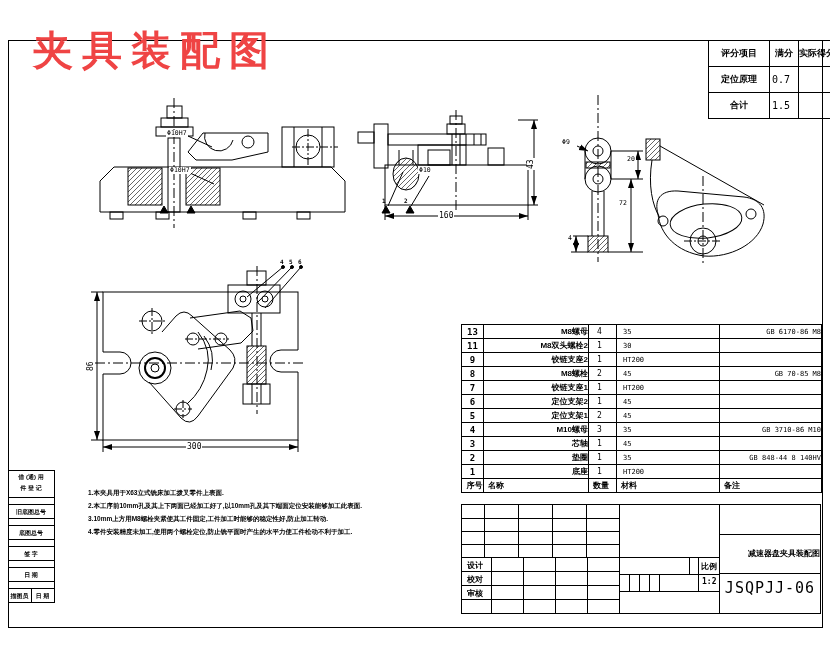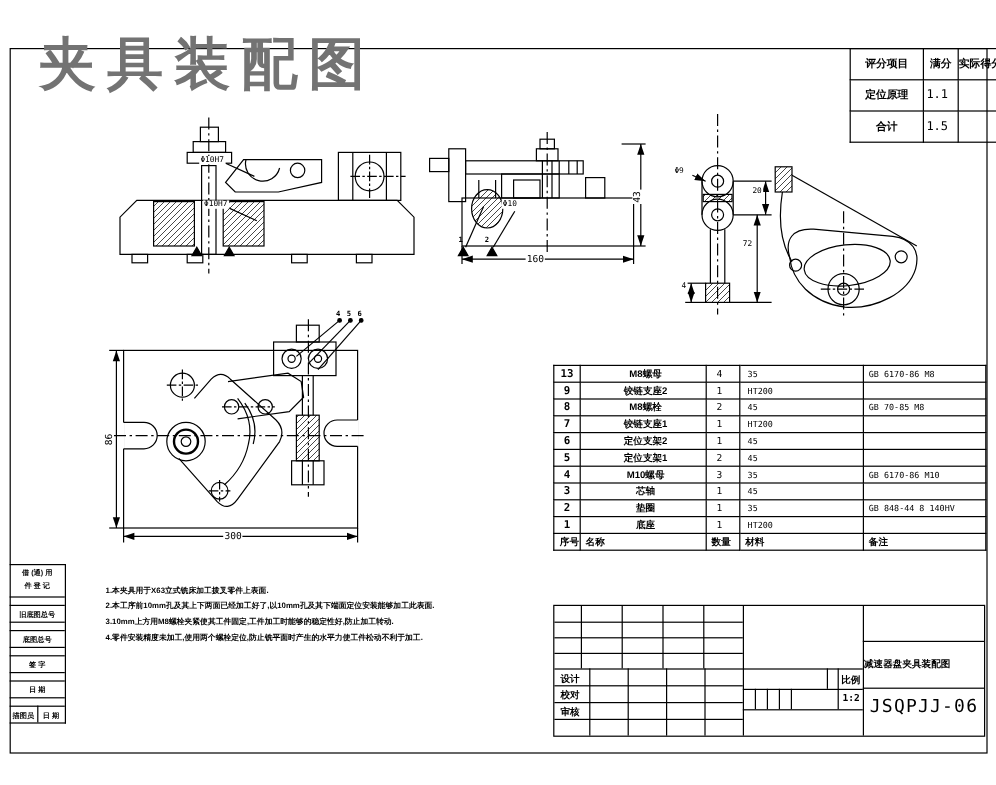--- a/index.html
+++ b/index.html
@@ -2,46 +2,46 @@
 <html><head>
 <meta charset="utf-8">
 <style>
   html,body{margin:0;padding:0;background:#fff}
   body{width:830px;height:654px;position:relative;overflow:hidden;
        font-family:"Liberation Sans",sans-serif;color:#000}
   .abs{position:absolute}
   .hl{position:absolute;background:#000;height:1px}
   .vl{position:absolute;background:#000;width:1px}
   #frame{position:absolute;left:8px;top:40px;width:813px;height:586px;border:1px solid #000}
-  #main-title{position:absolute;left:33px;top:30px;font-size:47px;font-weight:bold;
-      color:#737373;letter-spacing:9px;font-family:"DejaVu Serif",serif;white-space:nowrap;line-height:1}
+  #main-title{position:absolute;left:33px;top:30px;font-size:40px;font-weight:bold;
+      color:#ef4444;letter-spacing:9px;font-family:"DejaVu Serif",serif;white-space:nowrap;line-height:1}
   table{border-collapse:collapse;table-layout:fixed}
   td{border:1px solid #000;padding:0;overflow:hidden;white-space:nowrap;vertical-align:middle}
   
   #score-table{left:708px;top:40px}
   #score-table table{width:125px}
   #score-table td{height:25px;text-align:center;font-weight:bold;font-size:9px}
   #score-table td.val{font-family:"DejaVu Sans Mono",monospace;font-weight:normal;
       font-size:10px;text-align:left;padding-left:2px}
   
-  #bom{left:461px;top:304px}
+  #bom{left:461px;top:324px}
   #bom table{width:360px}
   #bom td{height:13px;font-size:8px}
   #bom td.no{font-family:"DejaVu Sans Mono",monospace;font-weight:bold;font-size:9px;text-align:center}
-  #bom td.nm{font-weight:bold;text-align:center;padding-left:4px}
+  #bom td.nm{font-weight:bold;text-align:right;padding-left:4px}
   #bom td.qt{font-family:"DejaVu Sans Mono",monospace;text-align:left;padding-left:8px}
   #bom td.mt{font-family:"DejaVu Sans Mono",monospace;font-size:7px;text-align:left;padding-left:6px}
-  #bom td.rk{font-family:"DejaVu Sans Mono",monospace;font-size:7px;text-align:left;padding-left:4px}
+  #bom td.rk{font-family:"DejaVu Sans Mono",monospace;font-size:7px;text-align:right;padding-left:4px}
   #bom td.hd{font-weight:bold;font-size:8px;text-align:left;padding-left:4px}
   
   #title-block{left:461px;top:504px;width:358px;height:108px;border:1px solid #000}
   .tb-label{position:absolute;font-weight:bold;font-size:8px;white-space:nowrap}
   #drawing-number{position:absolute;left:258px;top:74px;width:100px;text-align:center;
       font-family:"DejaVu Sans Mono",monospace;font-size:15px;letter-spacing:1px}
-  #drawing-title{position:absolute;left:258px;top:43px;width:100px;text-align:left;
+  #drawing-title{position:absolute;left:258px;top:43px;width:100px;text-align:right;
       font-weight:bold;font-size:8px}
   
   #side-table{left:8px;top:470px;width:46px;height:131px;border:1px solid #000;border-left:none}
   .st{position:absolute;width:46px;text-align:center;font-size:6px;font-weight:bold;white-space:nowrap}
   
   #notes{left:88px;top:486px;width:372px}
   #notes div{font-size:6.5px;font-weight:bold;line-height:13px;white-space:nowrap}
   
   .dim{position:absolute;font-family:"DejaVu Sans Mono",monospace;font-size:8px;
        line-height:8px;background:#fff;padding:0 1px;white-space:nowrap}
@@ -253,21 +253,21 @@
         <col style="width:35px">
       </colgroup>
     <tbody>
       <tr>
         <td>评分项目</td>
         <td>满分</td>
         <td>实际得分</td>
       </tr>
       <tr>
           <td>定位原理</td>
-          <td class="val">1.1</td>
+          <td class="val">0.7</td>
           <td class="val"></td>
         </tr>
         <tr>
           <td>合计</td>
           <td class="val">1.5</td>
           <td class="val"></td>
         </tr>
     </tbody>
   </table>
 </div>
@@ -283,20 +283,27 @@
     </colgroup>
     <tbody>
       <tr>
           <td class="no">13</td>
           <td class="nm">M8螺母</td>
           <td class="qt">4</td>
           <td class="mt">35</td>
           <td class="rk">GB 6170-86 M8</td>
         </tr>
         <tr>
+          <td class="no">11</td>
+          <td class="nm">M8双头螺栓2</td>
+          <td class="qt">1</td>
+          <td class="mt">30</td>
+          <td class="rk"></td>
+        </tr>
+        <tr>
           <td class="no">9</td>
           <td class="nm">铰链支座2</td>
           <td class="qt">1</td>
           <td class="mt">HT200</td>
           <td class="rk"></td>
         </tr>
         <tr>
           <td class="no">8</td>
           <td class="nm">M8螺栓</td>
           <td class="qt">2</td>
@@ -322,21 +329,21 @@
           <td class="nm">定位支架1</td>
           <td class="qt">2</td>
           <td class="mt">45</td>
           <td class="rk"></td>
         </tr>
         <tr>
           <td class="no">4</td>
           <td class="nm">M10螺母</td>
           <td class="qt">3</td>
           <td class="mt">35</td>
-          <td class="rk">GB 6170-86 M10</td>
+          <td class="rk">GB 3710-86 M10</td>
         </tr>
         <tr>
           <td class="no">3</td>
           <td class="nm">芯轴</td>
           <td class="qt">1</td>
           <td class="mt">45</td>
           <td class="rk"></td>
         </tr>
         <tr>
           <td class="no">2</td>

